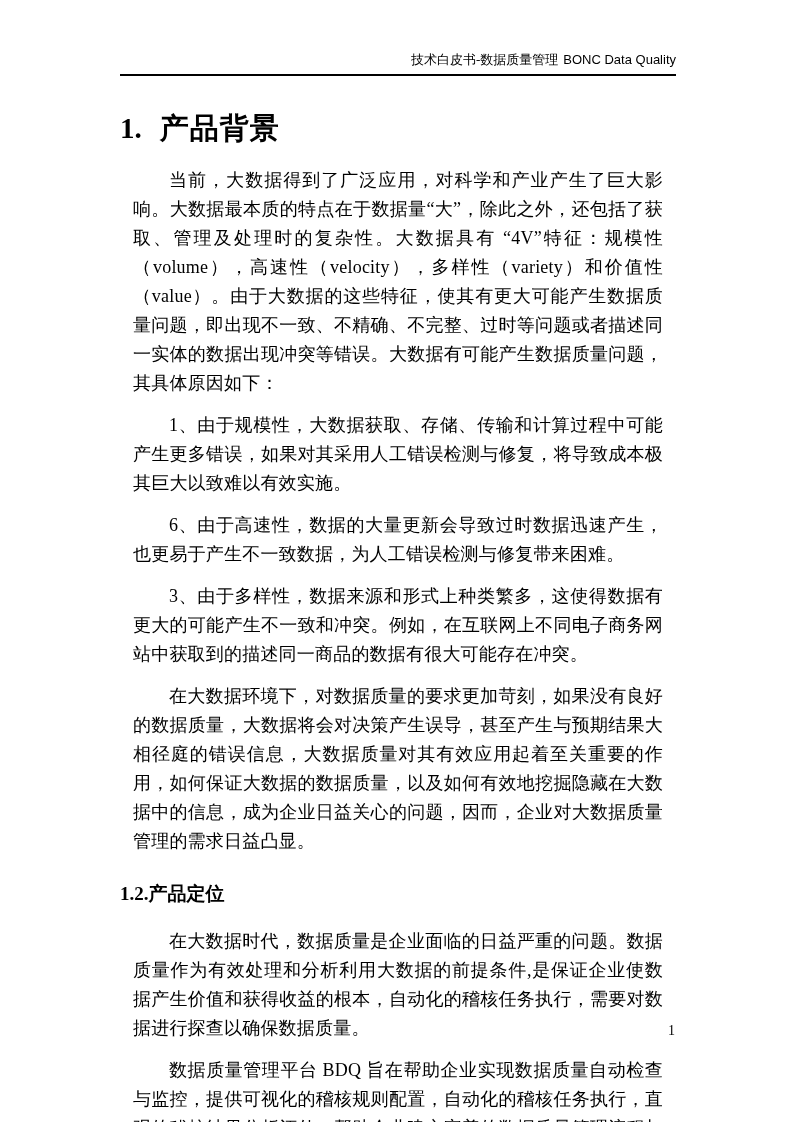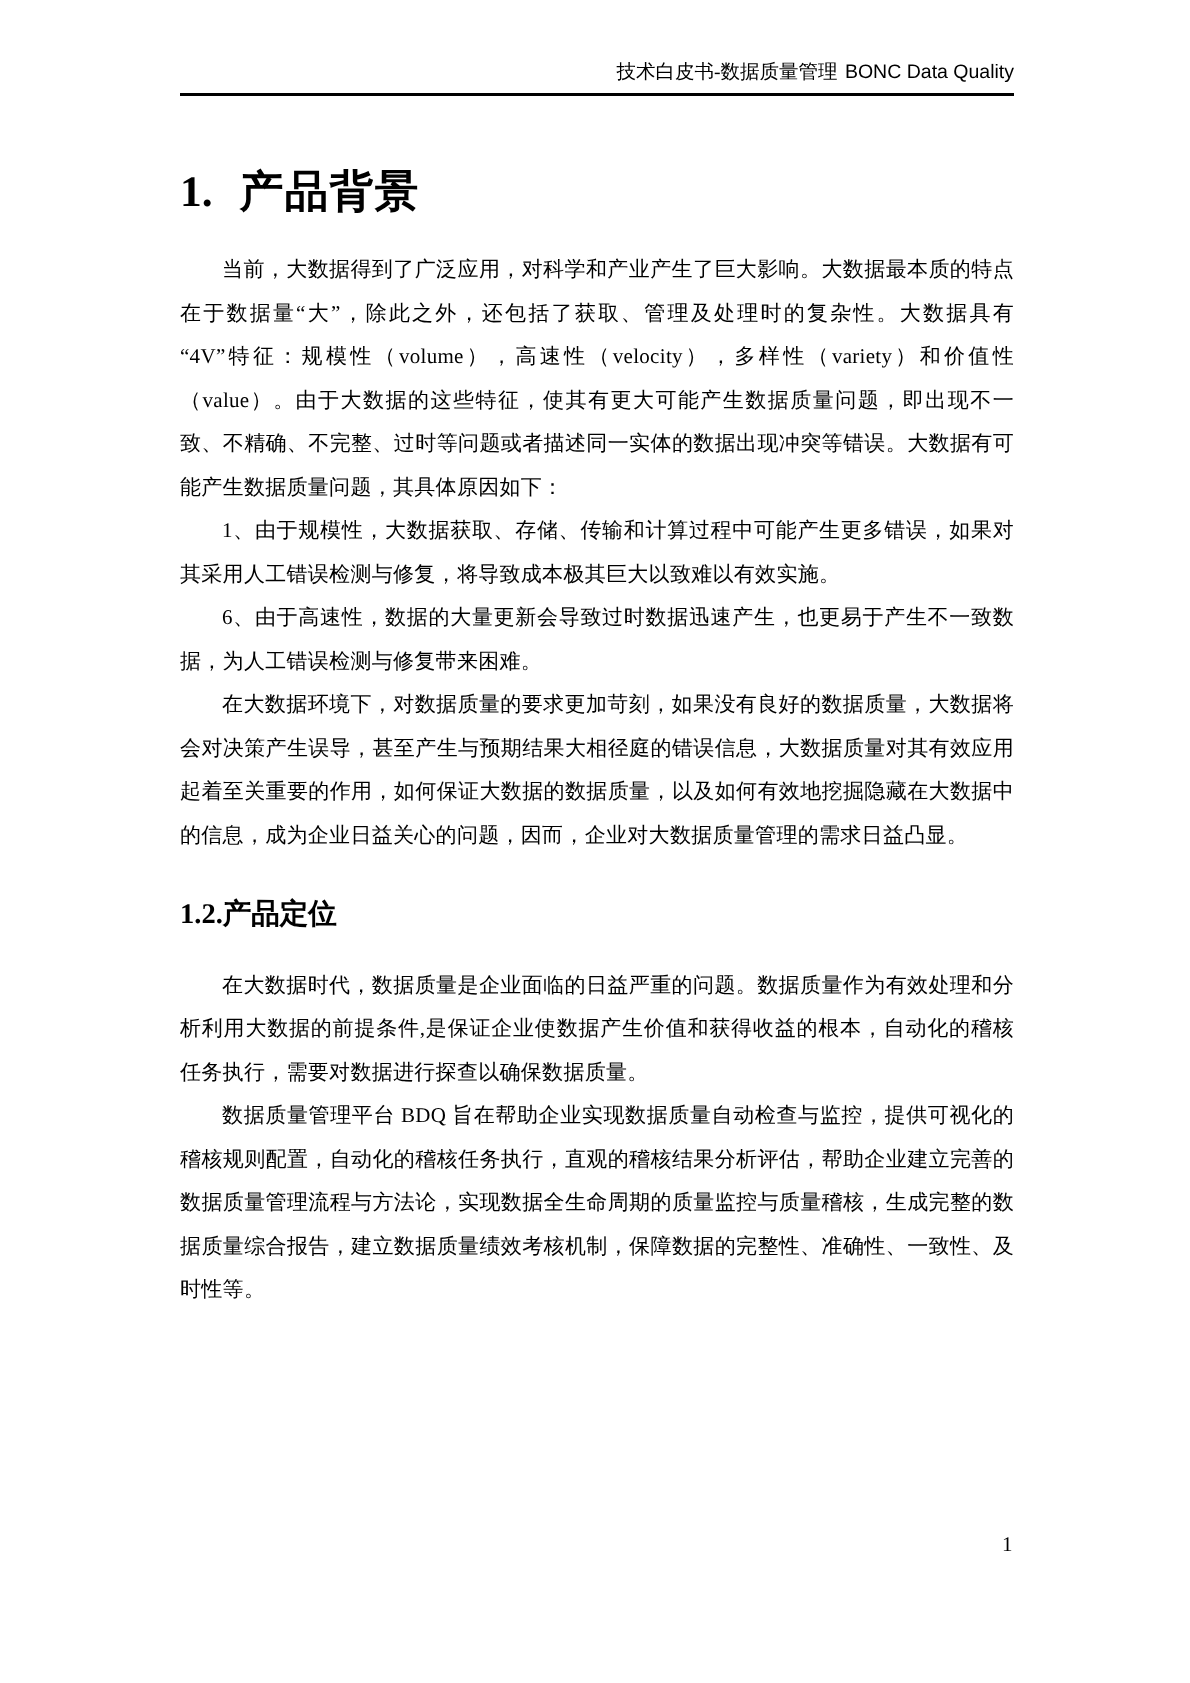--- a/index.html
+++ b/index.html
@@ -11,21 +11,21 @@
     position: relative;
     width: 793px;
     height: 1122px;
     background: #ffffff;
     color: #000000;
     font-family: "Liberation Serif", "DejaVu Serif", serif;
     overflow: hidden;
   }
   .header {
     position: absolute;
-    top: 40px;
+    top: 52px;
     left: 120px;
     width: 556px;
     text-align: right;
     font-size: 13px;
     line-height: 16px;
     padding-bottom: 6px;
     border-bottom: 2px solid #000000;
     white-space: nowrap;
   }
   .header .en {
@@ -51,22 +51,22 @@
   }
   h2.section {
     margin: 0;
     font-size: 19px;
     font-weight: bold;
     line-height: 26px;
   }
   h2.first  { margin-top: 34px; }
   h2.second { margin-top: 25px; }
   p.body {
-    margin: 0;
-    font-size: 14px;
+    margin: 13px;
+    font-size: 18px;
     line-height: 29px;
     text-align: justify;
     text-indent: 2em;
     letter-spacing: 0.2px;
   }
   p.after-heading { margin-top: 20px; }
   .page-number {
     position: absolute;
     top: 1022px;
     right: 118px;
@@ -87,20 +87,21 @@
   <div class="content">
 
     <h1 class="chapter">
       <span class="num">1.</span><span>产品背景</span>
     </h1>
 
 
     <p class="body after-heading">当前，大数据得到了广泛应用，对科学和产业产生了巨大影响。大数据最本质的特点在于数据量“大”，除此之外，还包括了获取、管理及处理时的复杂性。大数据具有 “4V”特征：规模性（volume），高速性（velocity），多样性（variety）和价值性（value）。由于大数据的这些特征，使其有更大可能产生数据质量问题，即出现不一致、不精确、不完整、过时等问题或者描述同一实体的数据出现冲突等错误。大数据有可能产生数据质量问题，其具体原因如下：</p>
     <p class="body">1、由于规模性，大数据获取、存储、传输和计算过程中可能产生更多错误，如果对其采用人工错误检测与修复，将导致成本极其巨大以致难以有效实施。</p>
     <p class="body">6、由于高速性，数据的大量更新会导致过时数据迅速产生，也更易于产生不一致数据，为人工错误检测与修复带来困难。</p>
+    <p class="body">3、由于多样性，数据来源和形式上种类繁多，这使得数据有更大的可能产生不一致和冲突。例如，在互联网上不同电子商务网站中获取到的描述同一商品的数据有很大可能存在冲突。</p>
     <p class="body">在大数据环境下，对数据质量的要求更加苛刻，如果没有良好的数据质量，大数据将会对决策产生误导，甚至产生与预期结果大相径庭的错误信息，大数据质量对其有效应用起着至关重要的作用，如何保证大数据的数据质量，以及如何有效地挖掘隐藏在大数据中的信息，成为企业日益关心的问题，因而，企业对大数据质量管理的需求日益凸显。</p>
 
     <h2 class="section second">1.2.产品定位</h2>
 
     <p class="body after-heading">在大数据时代，数据质量是企业面临的日益严重的问题。数据质量作为有效处理和分析利用大数据的前提条件,是保证企业使数据产生价值和获得收益的根本，自动化的稽核任务执行，需要对数据进行探查以确保数据质量。</p>
     <p class="body">数据质量管理平台 BDQ 旨在帮助企业实现数据质量自动检查与监控，提供可视化的稽核规则配置，自动化的稽核任务执行，直观的稽核结果分析评估，帮助企业建立完善的数据质量管理流程与方法论，实现数据全生命周期的质量监控与质量稽核，生成完整的数据质量综合报告，建立数据质量绩效考核机制，保障数据的完整性、准确性、一致性、及时性等。</p>
 
   </div>
 
   <div class="page-number">1</div>

